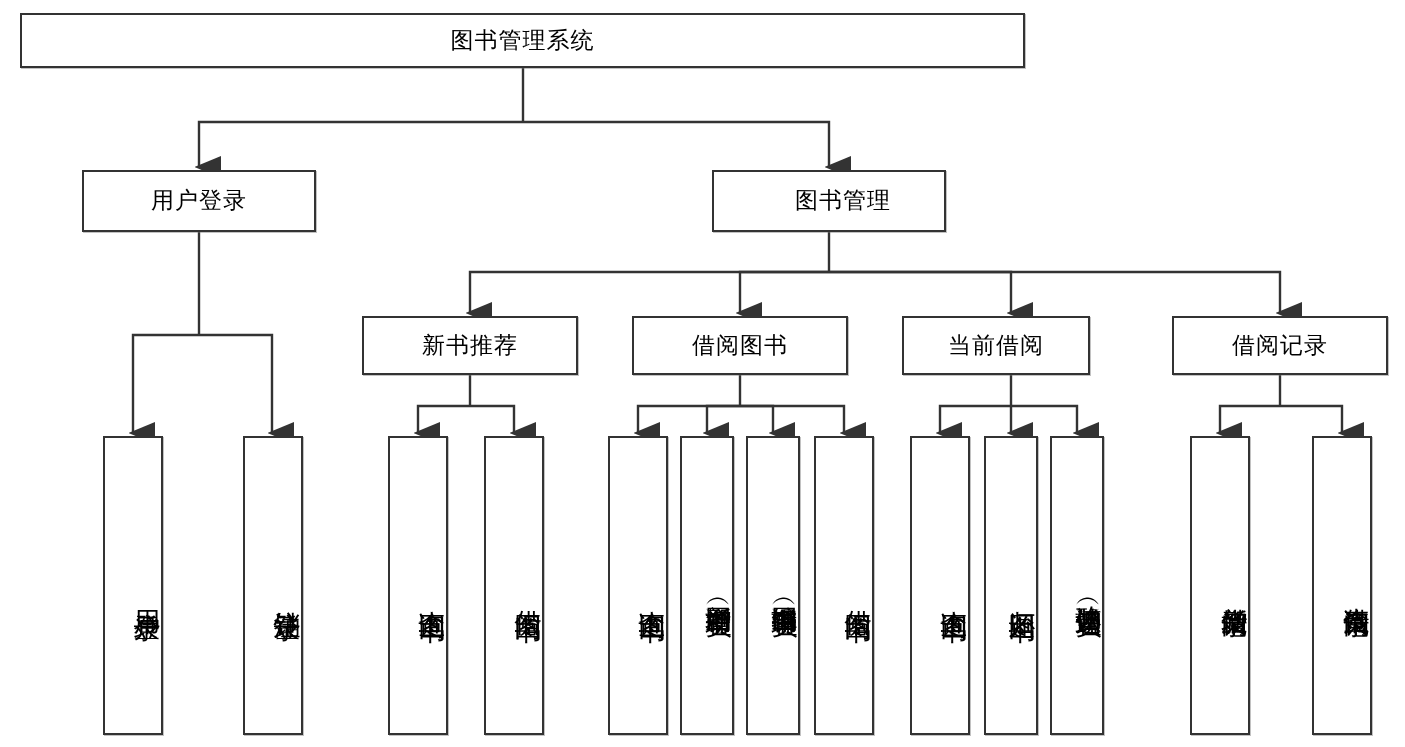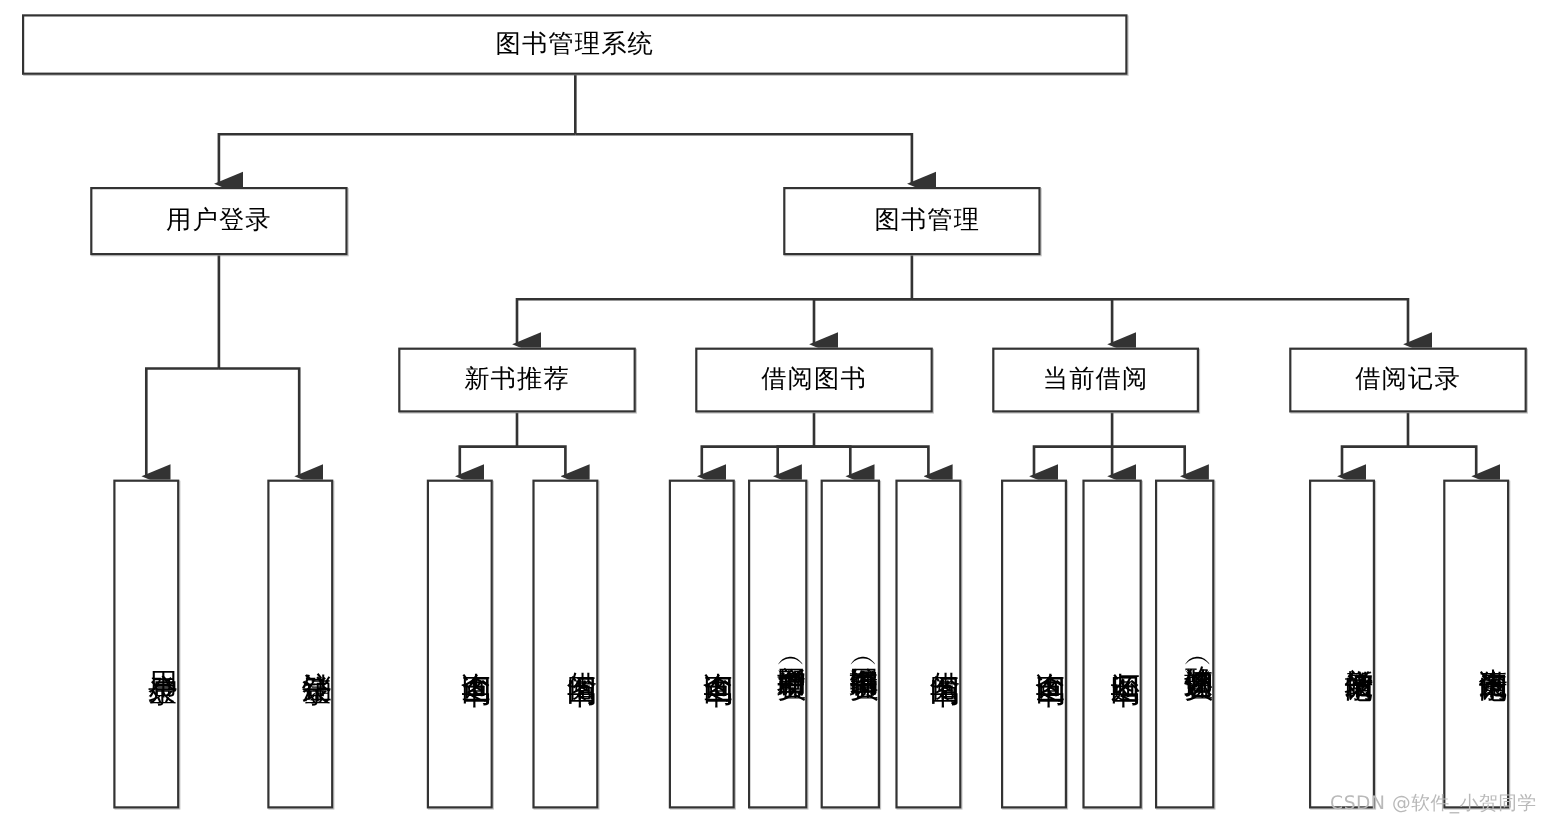--- a/index.html
+++ b/index.html
@@ -106,14 +106,13 @@
       <div class="node v tall" style="left: 680px; top: 436px; width: 54px; height: 299px;">新增图书（管理员）</div>
       <div class="node v tall" style="left: 746px; top: 436px; width: 54px; height: 299px;">编辑图书（管理员）</div>
       <div class="node v" style="left: 814px; top: 436px; width: 60px; height: 299px;">借阅图书</div>
       <div class="node v" style="left: 910px; top: 436px; width: 60px; height: 299px;">查询图书</div>
       <div class="node v" style="left: 984px; top: 436px; width: 54px; height: 299px;">归还图书</div>
       <div class="node v tall" style="left: 1050px; top: 436px; width: 54px; height: 299px;">确认归还（管理员）</div>
       <div class="node v tall" style="left: 1190px; top: 436px; width: 60px; height: 299px;">新增借阅记录</div>
       <div class="node v tall" style="left: 1312px; top: 436px; width: 60px; height: 299px;">查询借阅记录</div>
     </div>
 
-  <div class="watermark">CSDN @软件_小贺同学</div>
 </div>
 
 </body></html>

